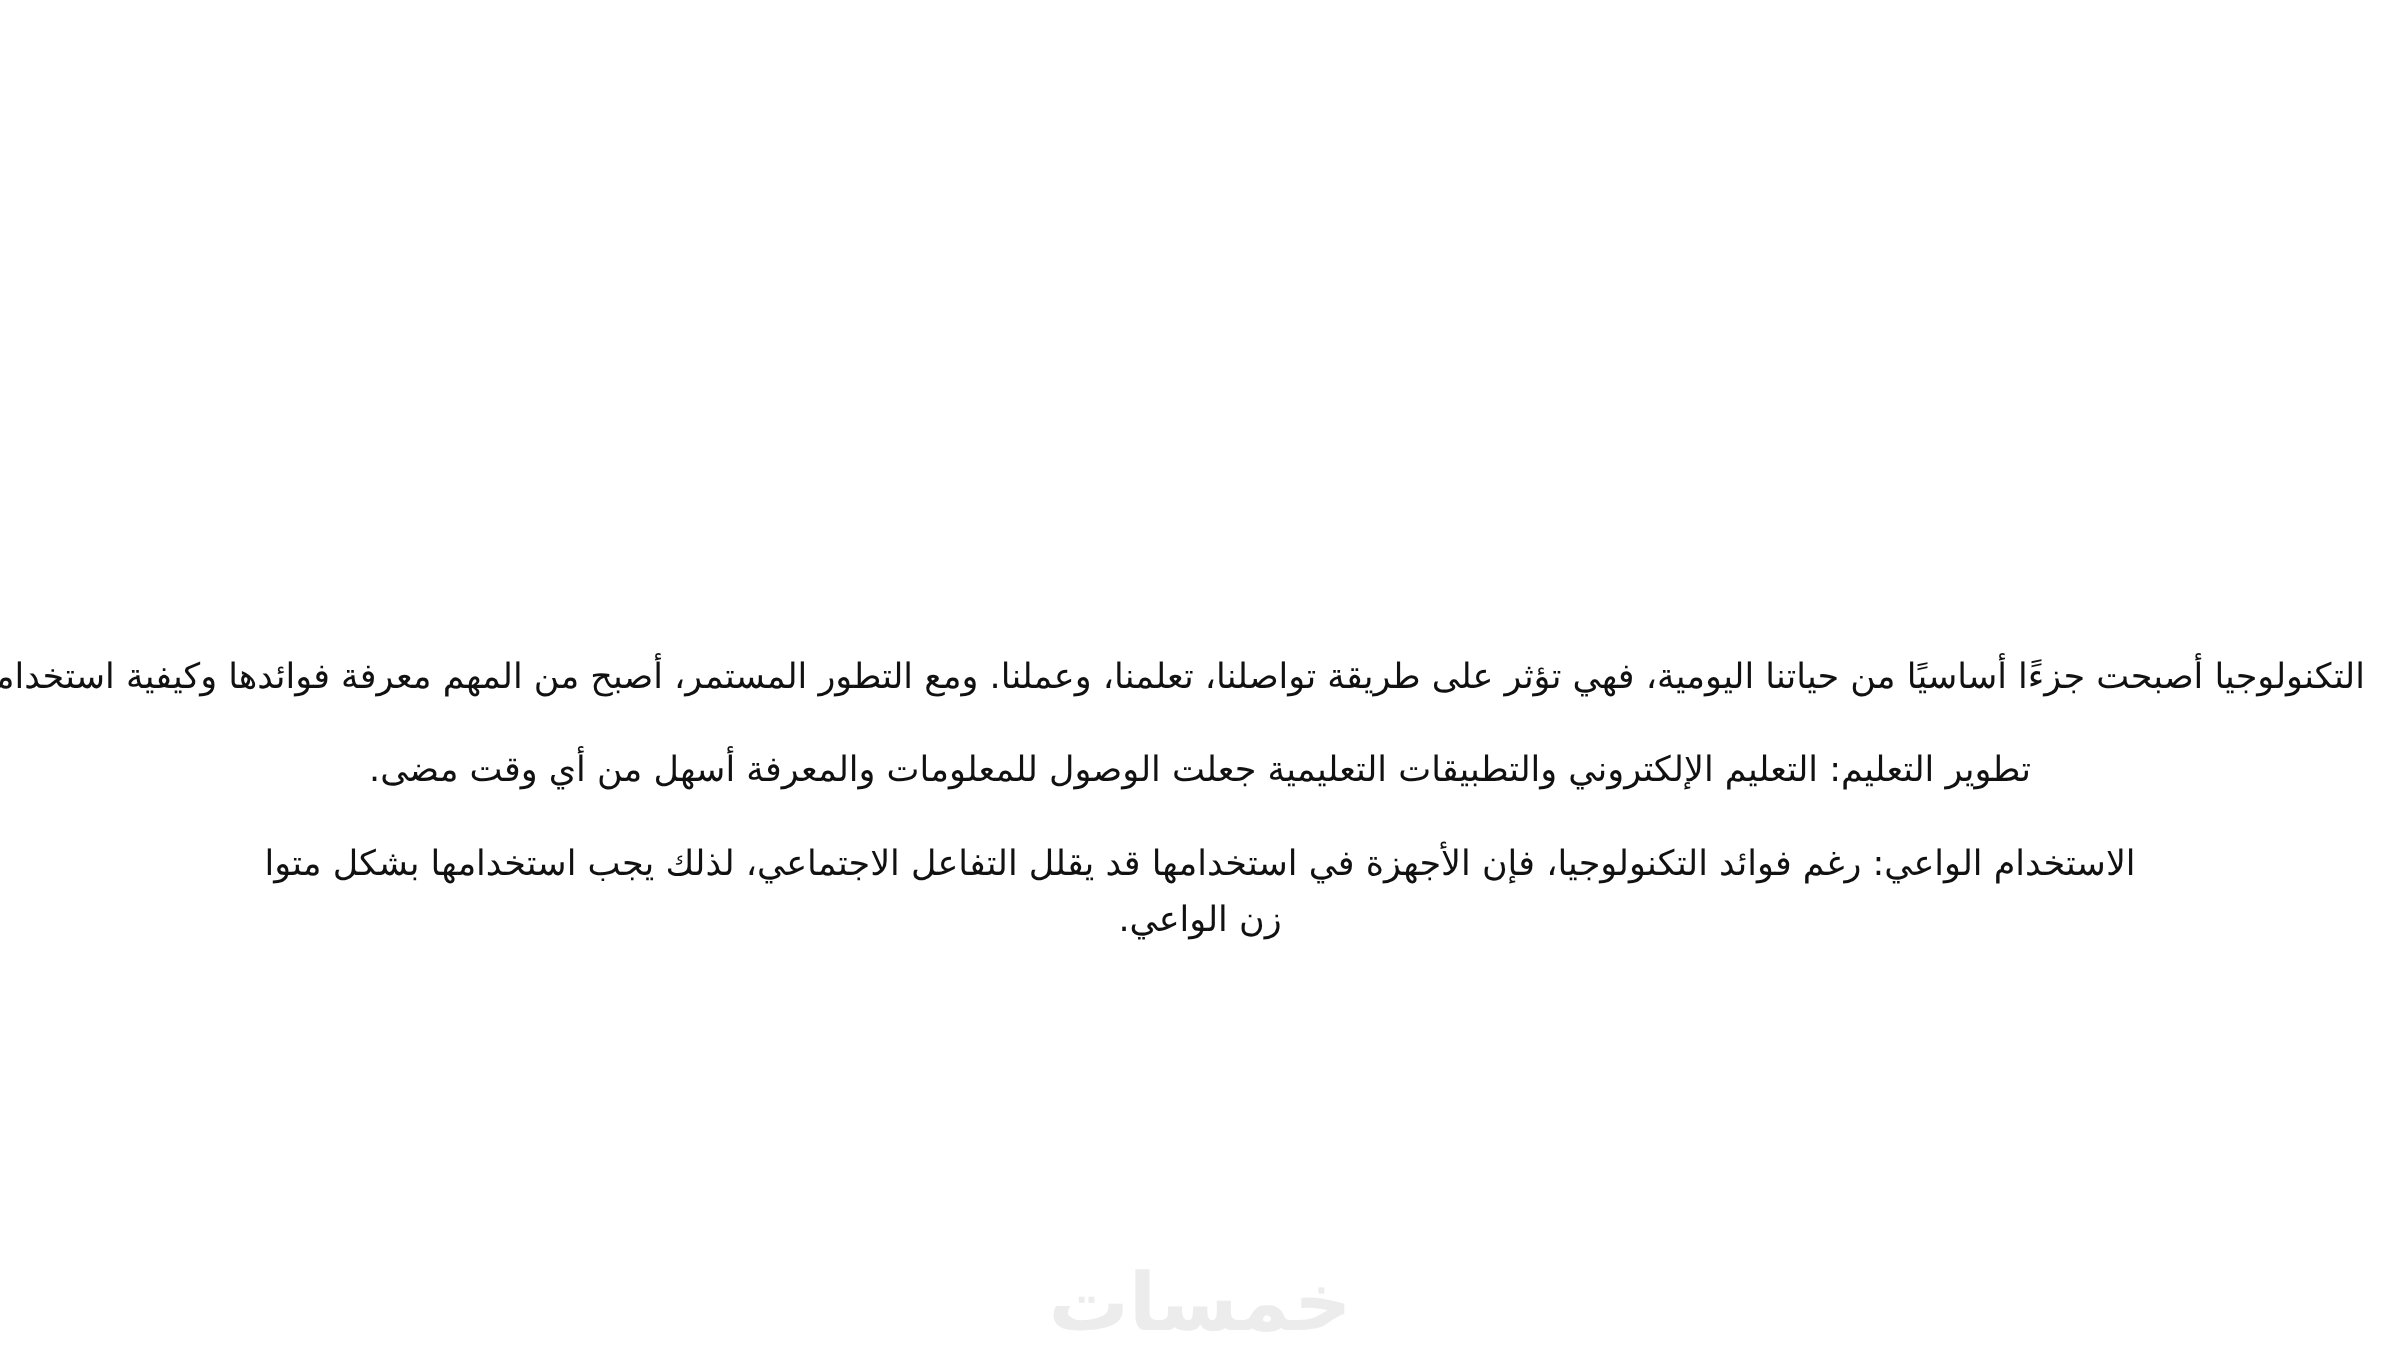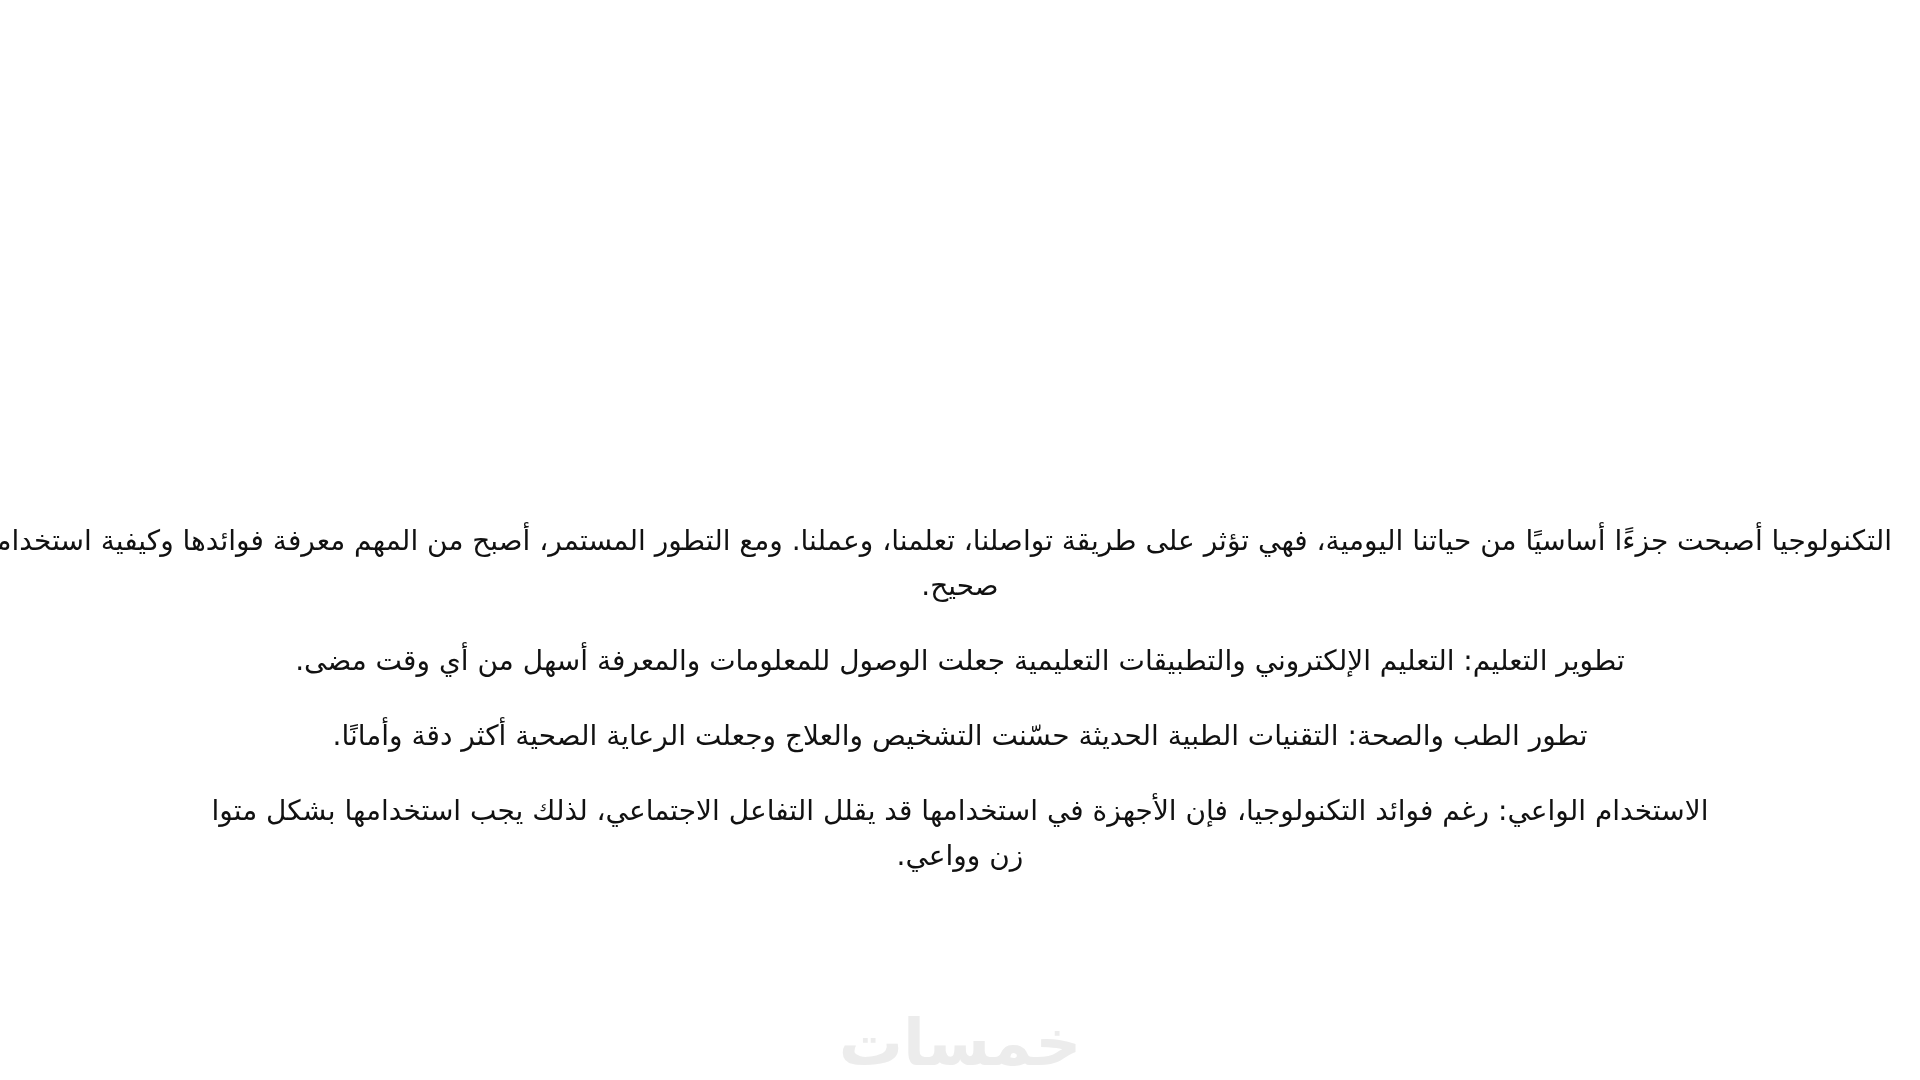--- a/index.html
+++ b/index.html
@@ -50,35 +50,31 @@
 </style>
 </head>
 <body>
 
 <div class="page">
 
   <div class="content" dir="rtl" lang="ar">
 
     <div class="paragraph">
       <div class="line">التكنولوجيا أصبحت جزءًا أساسيًا من حياتنا اليومية، فهي تؤثر على طريقة تواصلنا، تعلمنا، وعملنا. ومع التطور المستمر، أصبح من المهم معرفة فوائدها وكيفية استخدامها بشكل</div>
-      <div class="line">صحيح.</div>
     </div>
 
 
 
     <div class="paragraph">
       <div class="line">تطوير التعليم: التعليم الإلكتروني والتطبيقات التعليمية جعلت الوصول للمعلومات والمعرفة أسهل من أي وقت مضى.</div>
     </div>
 
-    <div class="paragraph">
-      <div class="line">تطور الطب والصحة: التقنيات الطبية الحديثة حسّنت التشخيص والعلاج وجعلت الرعاية الصحية أكثر دقة وأمانًا.</div>
-    </div>
 
     <div class="paragraph">
       <div class="line">الاستخدام الواعي: رغم فوائد التكنولوجيا، فإن الأجهزة في استخدامها قد يقلل التفاعل الاجتماعي، لذلك يجب استخدامها بشكل متوا</div>
-      <div class="line">زن وواعي.</div>
+      <div class="line">زن الواعي.</div>
     </div>
 
   </div>
 
   <div class="watermark" lang="ar">خمسات</div>
 
 </div>
 
 </body></html>

